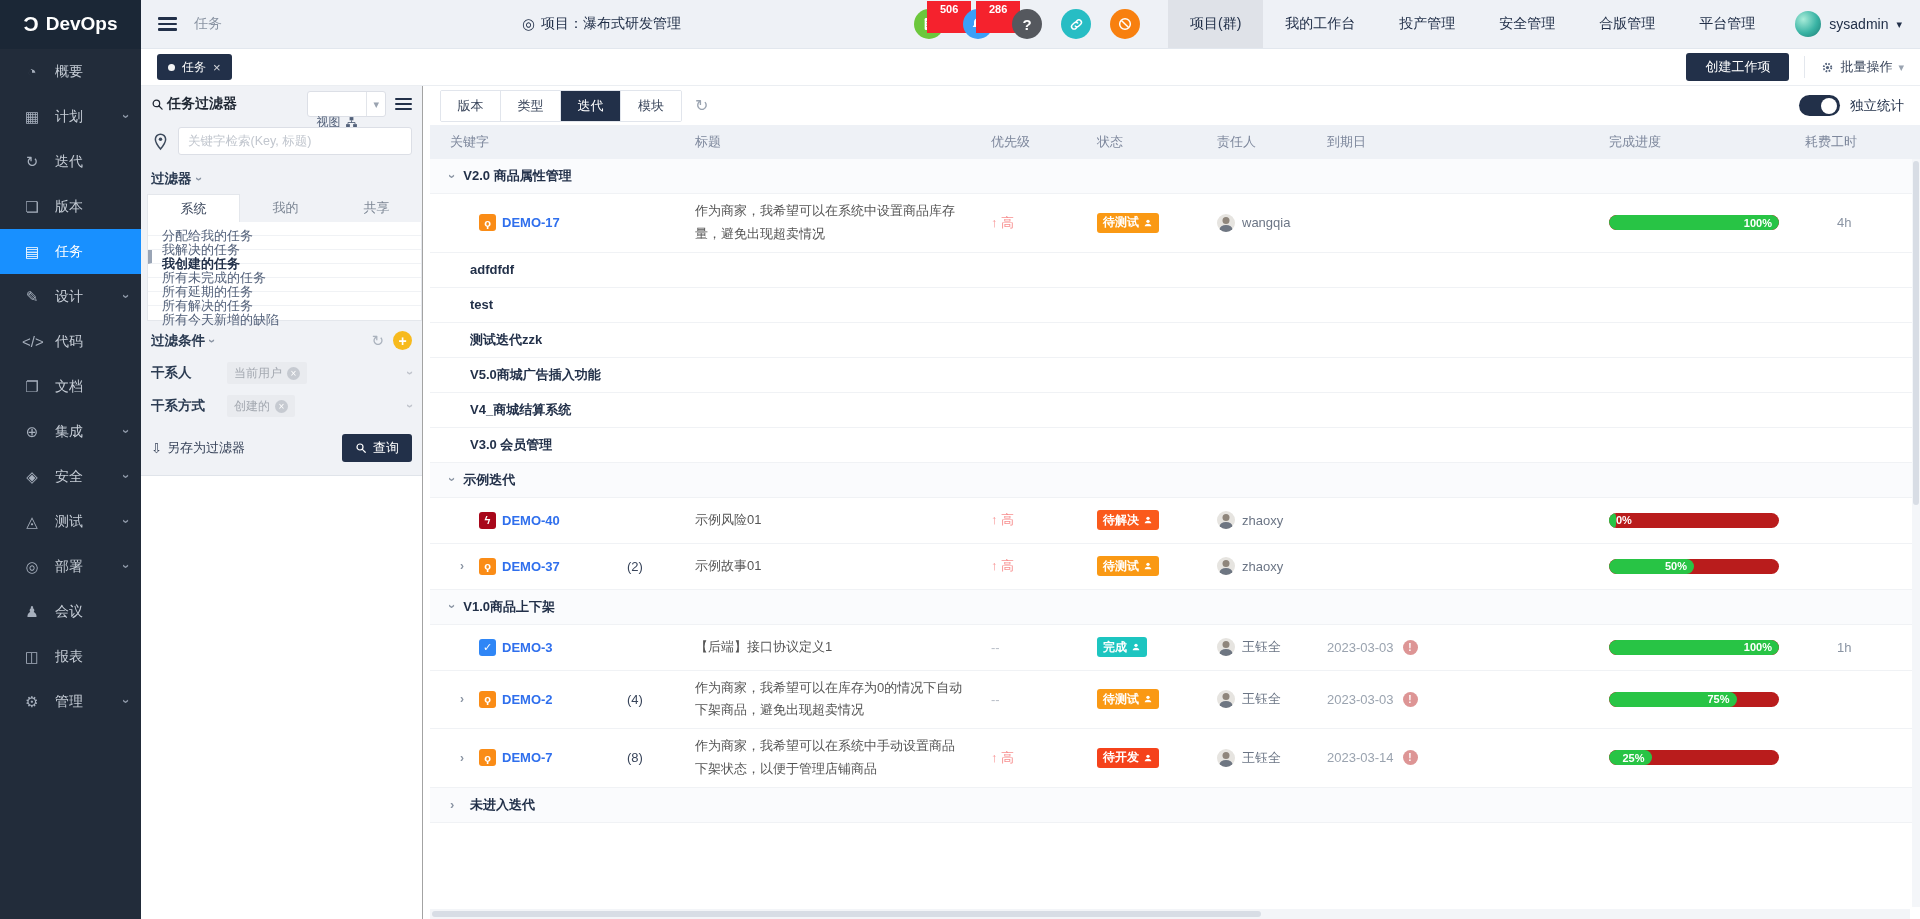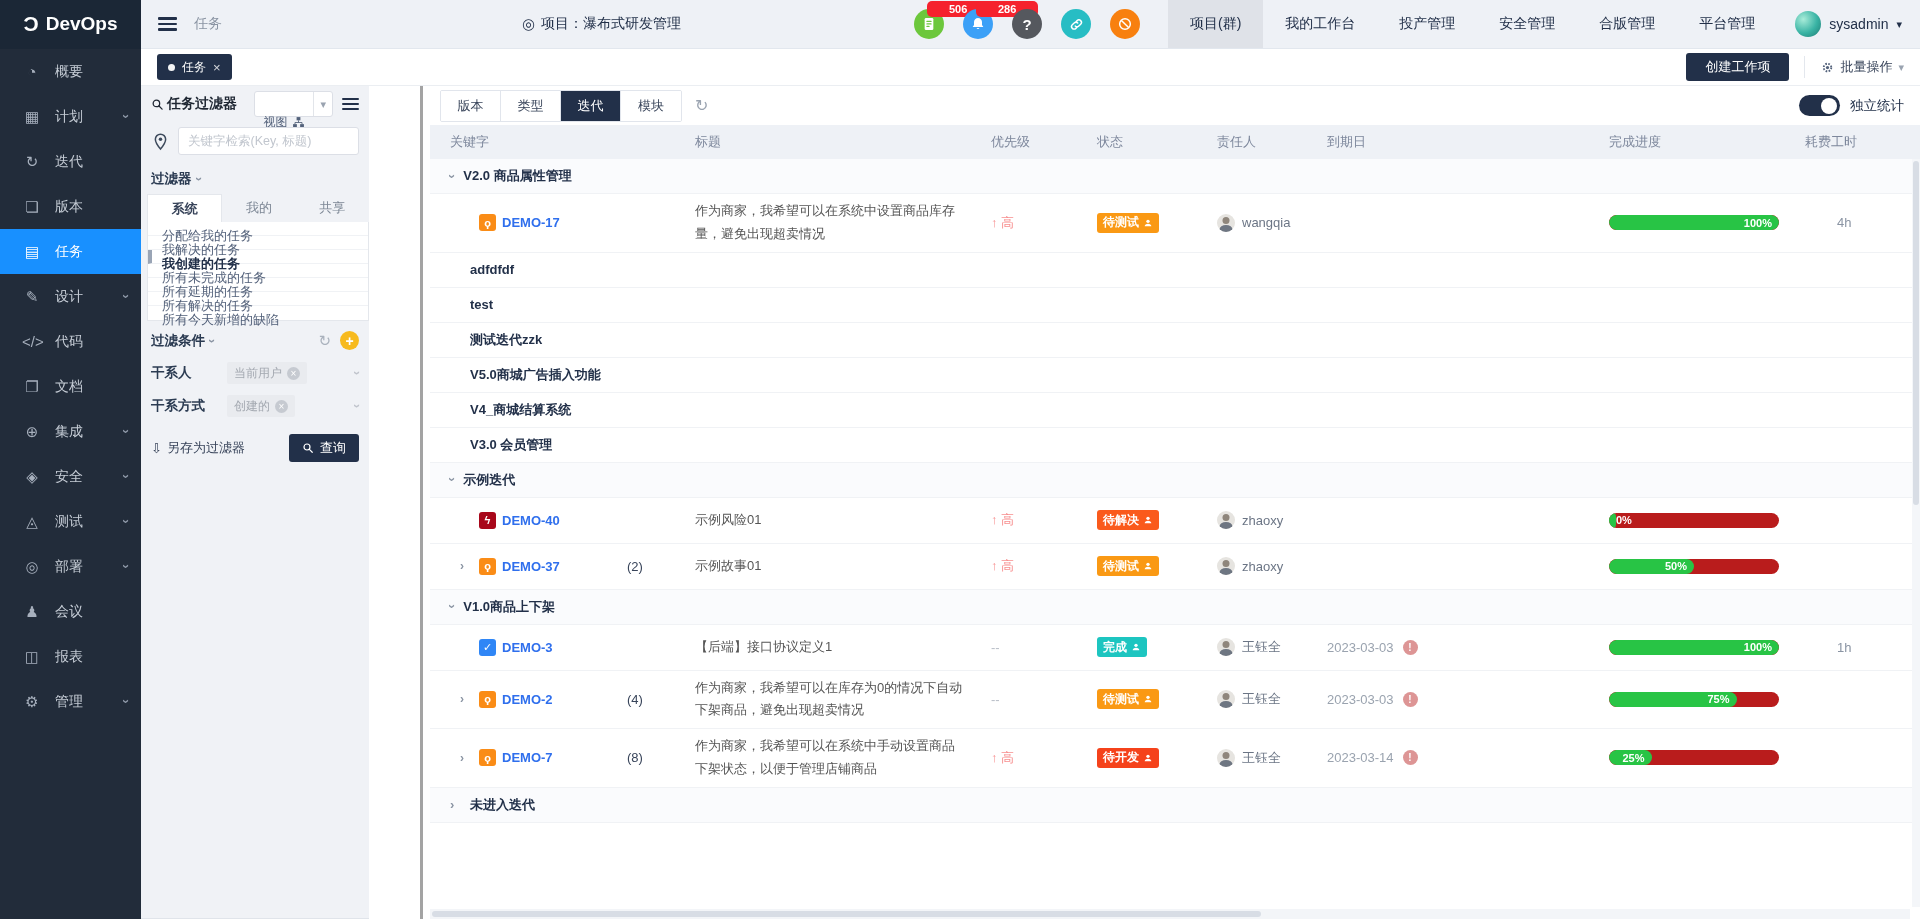--- a/index.html
+++ b/index.html
@@ -17,21 +17,21 @@
   .logo-mark { font-size:21px; font-weight:bold; }
   .hamburger { margin-left:17px; width:19px; cursor:pointer; }
   .hamburger i { display:block; height:2.6px; background:#223049; border-radius:1px; margin:3.2px 0; }
   .topbar-title { color:#8a94a3; font-size:14px; margin-left:17px; }
   .project-label { margin-left:300px; color:#223049; font-size:14px; display:flex; align-items:center; gap:6px; }
   .project-eye { font-size:15px; }
   .topbar-spacer { flex:1; }
   .icon-btn { width:30px; height:30px; border-radius:50%; display:flex; align-items:center;
     justify-content:center; position:relative; margin-left:19px; cursor:pointer; color:#fff; }
   .icon-badge { position:absolute; top:-8px; left:13px; background:#f5222d; color:#fff;
-    border-radius:5px; padding:0 22px; height:16px; line-height:16px; font-size:11px; font-weight:bold; }
+    border-radius:0; padding:0 13px; height:32px; line-height:16px; font-size:11px; font-weight:bold; }
   .help-glyph { font-size:15px; font-weight:bold; color:#fff; }
   .topbar-nav { display:flex; height:100%; margin-left:28px; }
   .nav-item { padding:0 22px; display:flex; align-items:center; color:#223049; font-size:14px; cursor:pointer; }
   .nav-item.active { background:#dfe2e8; }
   .user-area { display:flex; align-items:center; gap:8px; padding:0 18px; color:#223049; font-size:14px; cursor:pointer; }
   .user-avatar { width:26px; height:26px; border-radius:50%;
     background:radial-gradient(circle at 32% 32%, #a8ecd9, #39b3a4 55%, #1e7a72); }
   .caret { color:#223049; font-size:11px; }
   
   .sidebar { position:absolute; top:49px; left:0; bottom:0; width:141px; background:#222c3a; }
@@ -49,41 +49,41 @@
     align-items:center; gap:7px; padding:0 11px; font-size:12px; cursor:pointer; }
   .tab-chip .dot { width:7px; height:7px; border-radius:50%; background:#fff; opacity:.95; }
   .tab-chip .close { opacity:.8; font-size:13px; }
   .tabstrip-right { margin-left:auto; display:flex; align-items:center; }
   .create-btn { background:var(--navy); color:#fff; border:none; border-radius:3px; height:28px;
     padding:0 19px; font-size:13px; cursor:pointer; font-family:inherit; }
   .batch-btn { display:flex; align-items:center; gap:6px; color:#38445a; font-size:13px;
     margin-left:15px; padding-left:16px; border-left:1px solid #e3e7ed; height:22px; cursor:pointer; }
   .workspace { flex:1; display:flex; min-height:0; }
   
-  .filter-panel { flex:0 0 282px; width:282px; border-right:3px solid #a3a3a3; display:flex; flex-direction:row; }
+  .filter-panel { flex:0 0 282px; width:282px; border-right:1px solid #a3a3a3; display:flex; flex-direction:column; }
   .fp-gray { background:#f0f2f6; border-bottom:1px solid #e0e4ea; }
   .fp-header { height:36px; display:flex; align-items:center; padding:0 10px; }
   .fp-title { display:flex; align-items:center; gap:3px; font-weight:bold; color:#1f2733; font-size:14px; }
   .view-btn { margin-left:auto; background:#fff; border:1px solid #dcdfe6; border-radius:3px;
     height:26px; display:flex; align-items:center; font-size:12px; color:#53617a; cursor:pointer; }
   .view-btn .vb-main { display:flex; align-items:center; gap:5px; padding:0 8px;margin-top:36px; }
   .view-btn .vb-caret { border-left:1px solid #e2e5ea; padding:0 6px; color:#9aa3b0; font-size:11px;
     height:100%; display:flex; align-items:center; transform:none; }
   .fp-burger { margin-left:9px; width:17px; cursor:pointer; }
   .fp-burger i { display:block; height:2.4px; background:#223049; margin:2.8px 0; border-radius:1px; }
   .fp-search { display:flex; align-items:center; gap:8px; padding:5px 10px 9px; }
   .search-input { flex:1; height:28px; border:1px solid #dcdfe6; border-radius:3px; background:#fff;
     padding:0 9px; font-size:12.5px; color:#333; font-family:inherit; outline:none; }
   .search-input::placeholder { color:#c1c6ce; }
   .fp-section { display:flex; align-items:center; gap:5px; padding:6px 10px 6px;
     font-weight:bold; color:#2b3b52; font-size:13.5px; }
   .sec-chev { color:#8a94a3; font-size:12px; transform:rotate(90deg); display:inline-block; font-weight:bold; }
   .fp-tabs { display:flex; margin-left:6px; }
   .fp-tab { flex:1; text-align:center; height:28px; line-height:28px; font-size:13px; color:#7d8795; cursor:pointer; }
-  .fp-tab.active { background:#fff; color:#38445a; border:1px solid #e4e7ec; border-bottom:none; font-weight:bold; }
+  .fp-tab.active { background:#fff; color:#38445a; border:1px solid #e4e7ec; border-bottom:none; font-weight:normal; }
   .fp-list { background:#fff; border:1px solid #e4e7ec; border-top:none; margin-left:6px; }
   .fp-item { height:14px; line-height:27px; padding-left:14px; color:#53617a; font-size:13px;
     border-bottom:1px solid #f0f2f5; cursor:pointer; white-space:nowrap; }
   .fp-item:last-child { border-bottom:none; }
   .fp-item.active { font-weight:bold; color:#223049; border-left:4px solid #99a4b5; padding-left:10px; }
   .fp-cond-header { display:flex; align-items:center; gap:5px; padding:10px 10px 7px;
     font-weight:bold; color:#2b3b52; font-size:13.5px; }
   .fp-cond-icons { margin-left:auto; display:flex; align-items:center; gap:9px; }
   .refresh-circle { color:#aab2bd; font-size:15px; font-weight:normal; cursor:pointer; }
   .plus-circle { width:19px; height:19px; border-radius:50%; background:#f7ba1e; color:#fff;

